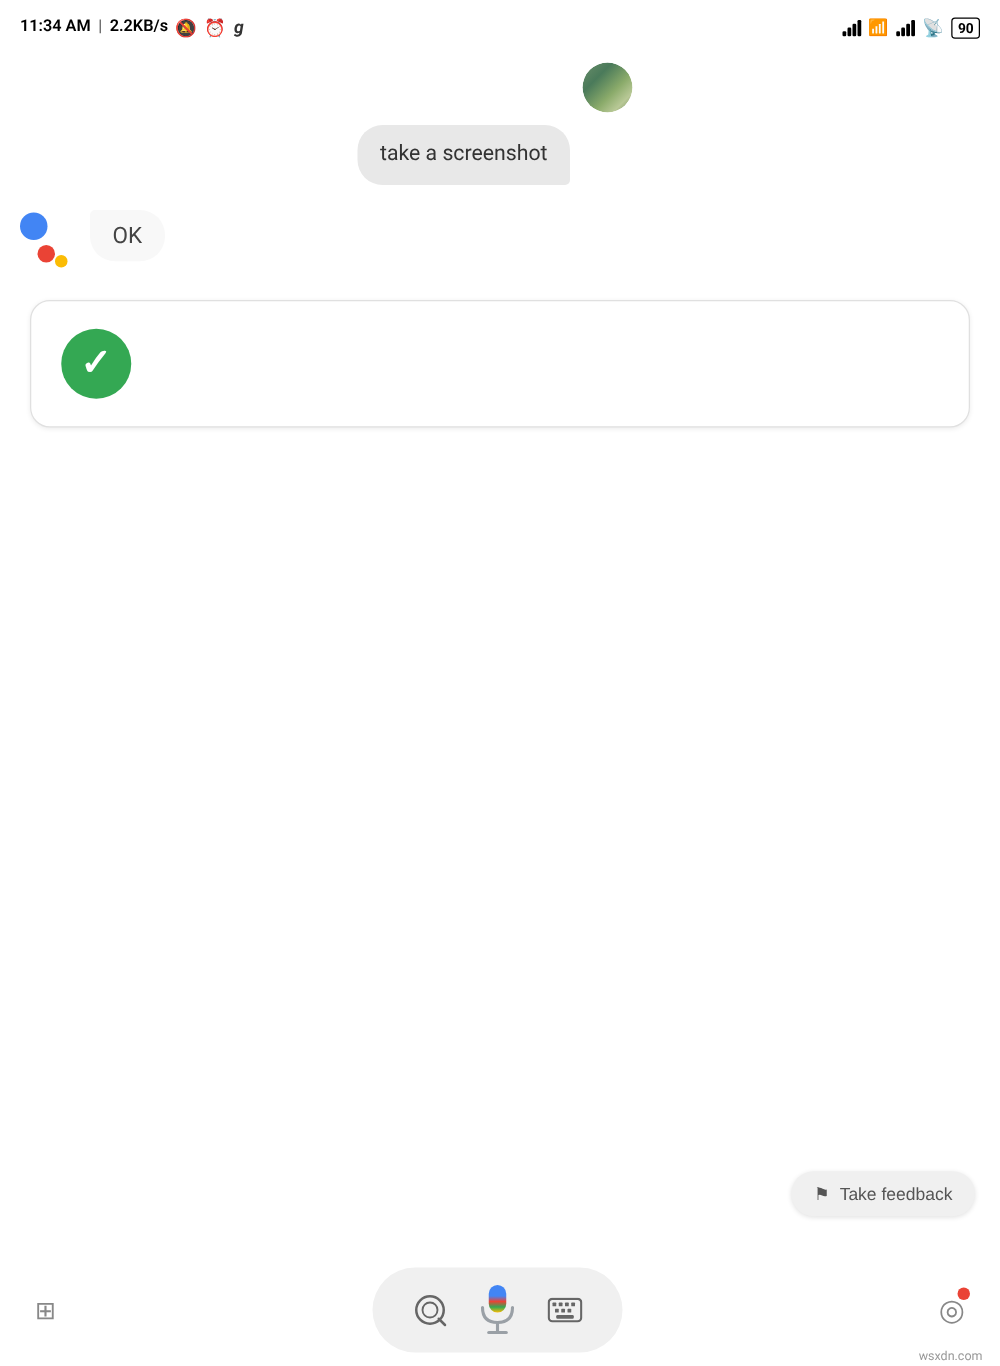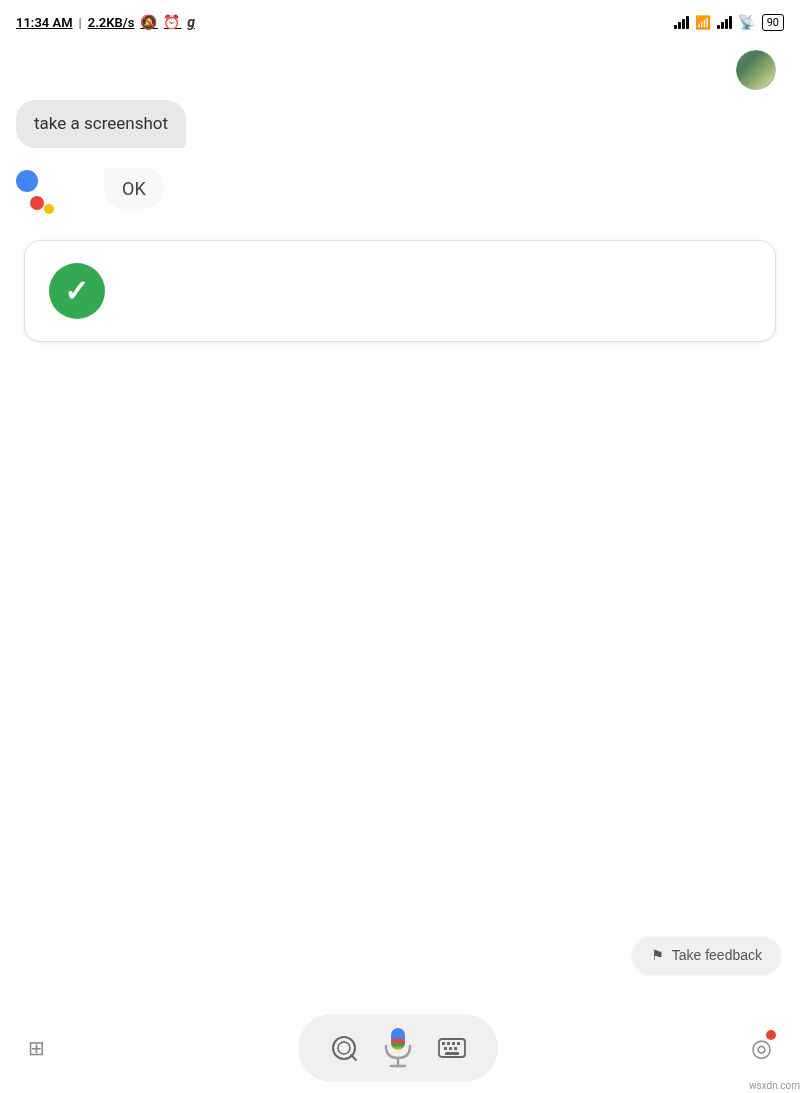--- a/index.html
+++ b/index.html
@@ -17,26 +17,25 @@
     .status-bar {
       display: flex;
       justify-content: space-between;
       align-items: center;
       padding: 10px 16px 6px 16px;
       height: 40px;
     }
 
     .status-left {
       display: flex;
-      align-items: flex-end;
+      align-items: flex-start;
       gap: 6px;
       font-size: 13px;
       font-weight: 600;
       color: #000;
-      text-decoration: underline;
     }
 
     .status-right {
       display: flex;
       align-items: center;
       gap: 6px;
     }
 
     .signal-bars {
       display: flex;
@@ -49,36 +48,36 @@
       width: 3px;
       background: #000;
       border-radius: 1px;
     }
 
     .battery-box {
       border: 1.5px solid #000;
       border-radius: 3px;
       padding: 1px 4px;
       font-size: 11px;
-      font-weight: 400;
+      font-weight: 700;
       color: #000;
       position: relative;
     }
 
     
     .chat-area {
       flex: 1;
       padding: 10px 16px;
       position: relative;
     }
 
     
     .user-message-container {
       display: flex;
-      justify-content: space-between;
+      justify-content: center;
       align-items: flex-start;
       gap: 10px;
       margin-bottom: 20px;
       padding-right: 8px;
     }
 
     .user-avatar {
       width: 40px;
       height: 40px;
       border-radius: 50%;
@@ -292,21 +291,21 @@
     
     .card-icon {
       font-size: 20px;
       color: #888;
     }
 
     
     .watermark {
       position: absolute;
       bottom: 2px;
-      right: 0;
+      right: 14px;
       font-size: 10px;
       color: #999;
       margin-top: 28px;
     }
   </style>
 </head>
 <body>
 
 <div class="status-bar">
   <div class="status-left">
@@ -350,21 +349,21 @@
 
   <div class="user-message-container">
     <div class="user-bubble">
       <span>take a screenshot</span>
     </div>
     <div class="user-avatar">
       <div class="user-avatar-img"></div>
     </div>
   </div>
 
-  <div class="assistant-message-container" style="margin-top: 10px; gap: 32px;">
+  <div class="assistant-message-container" style="margin-top: 10px;">
     <div class="assistant-logo">
       <div class="assistant-dots">
         <div class="dot-blue"></div>
         <div class="dot-red"></div>
         <div class="dot-yellow"></div>
       </div>
     </div>
     <div class="assistant-bubble">
       <span>OK</span>
     </div>

